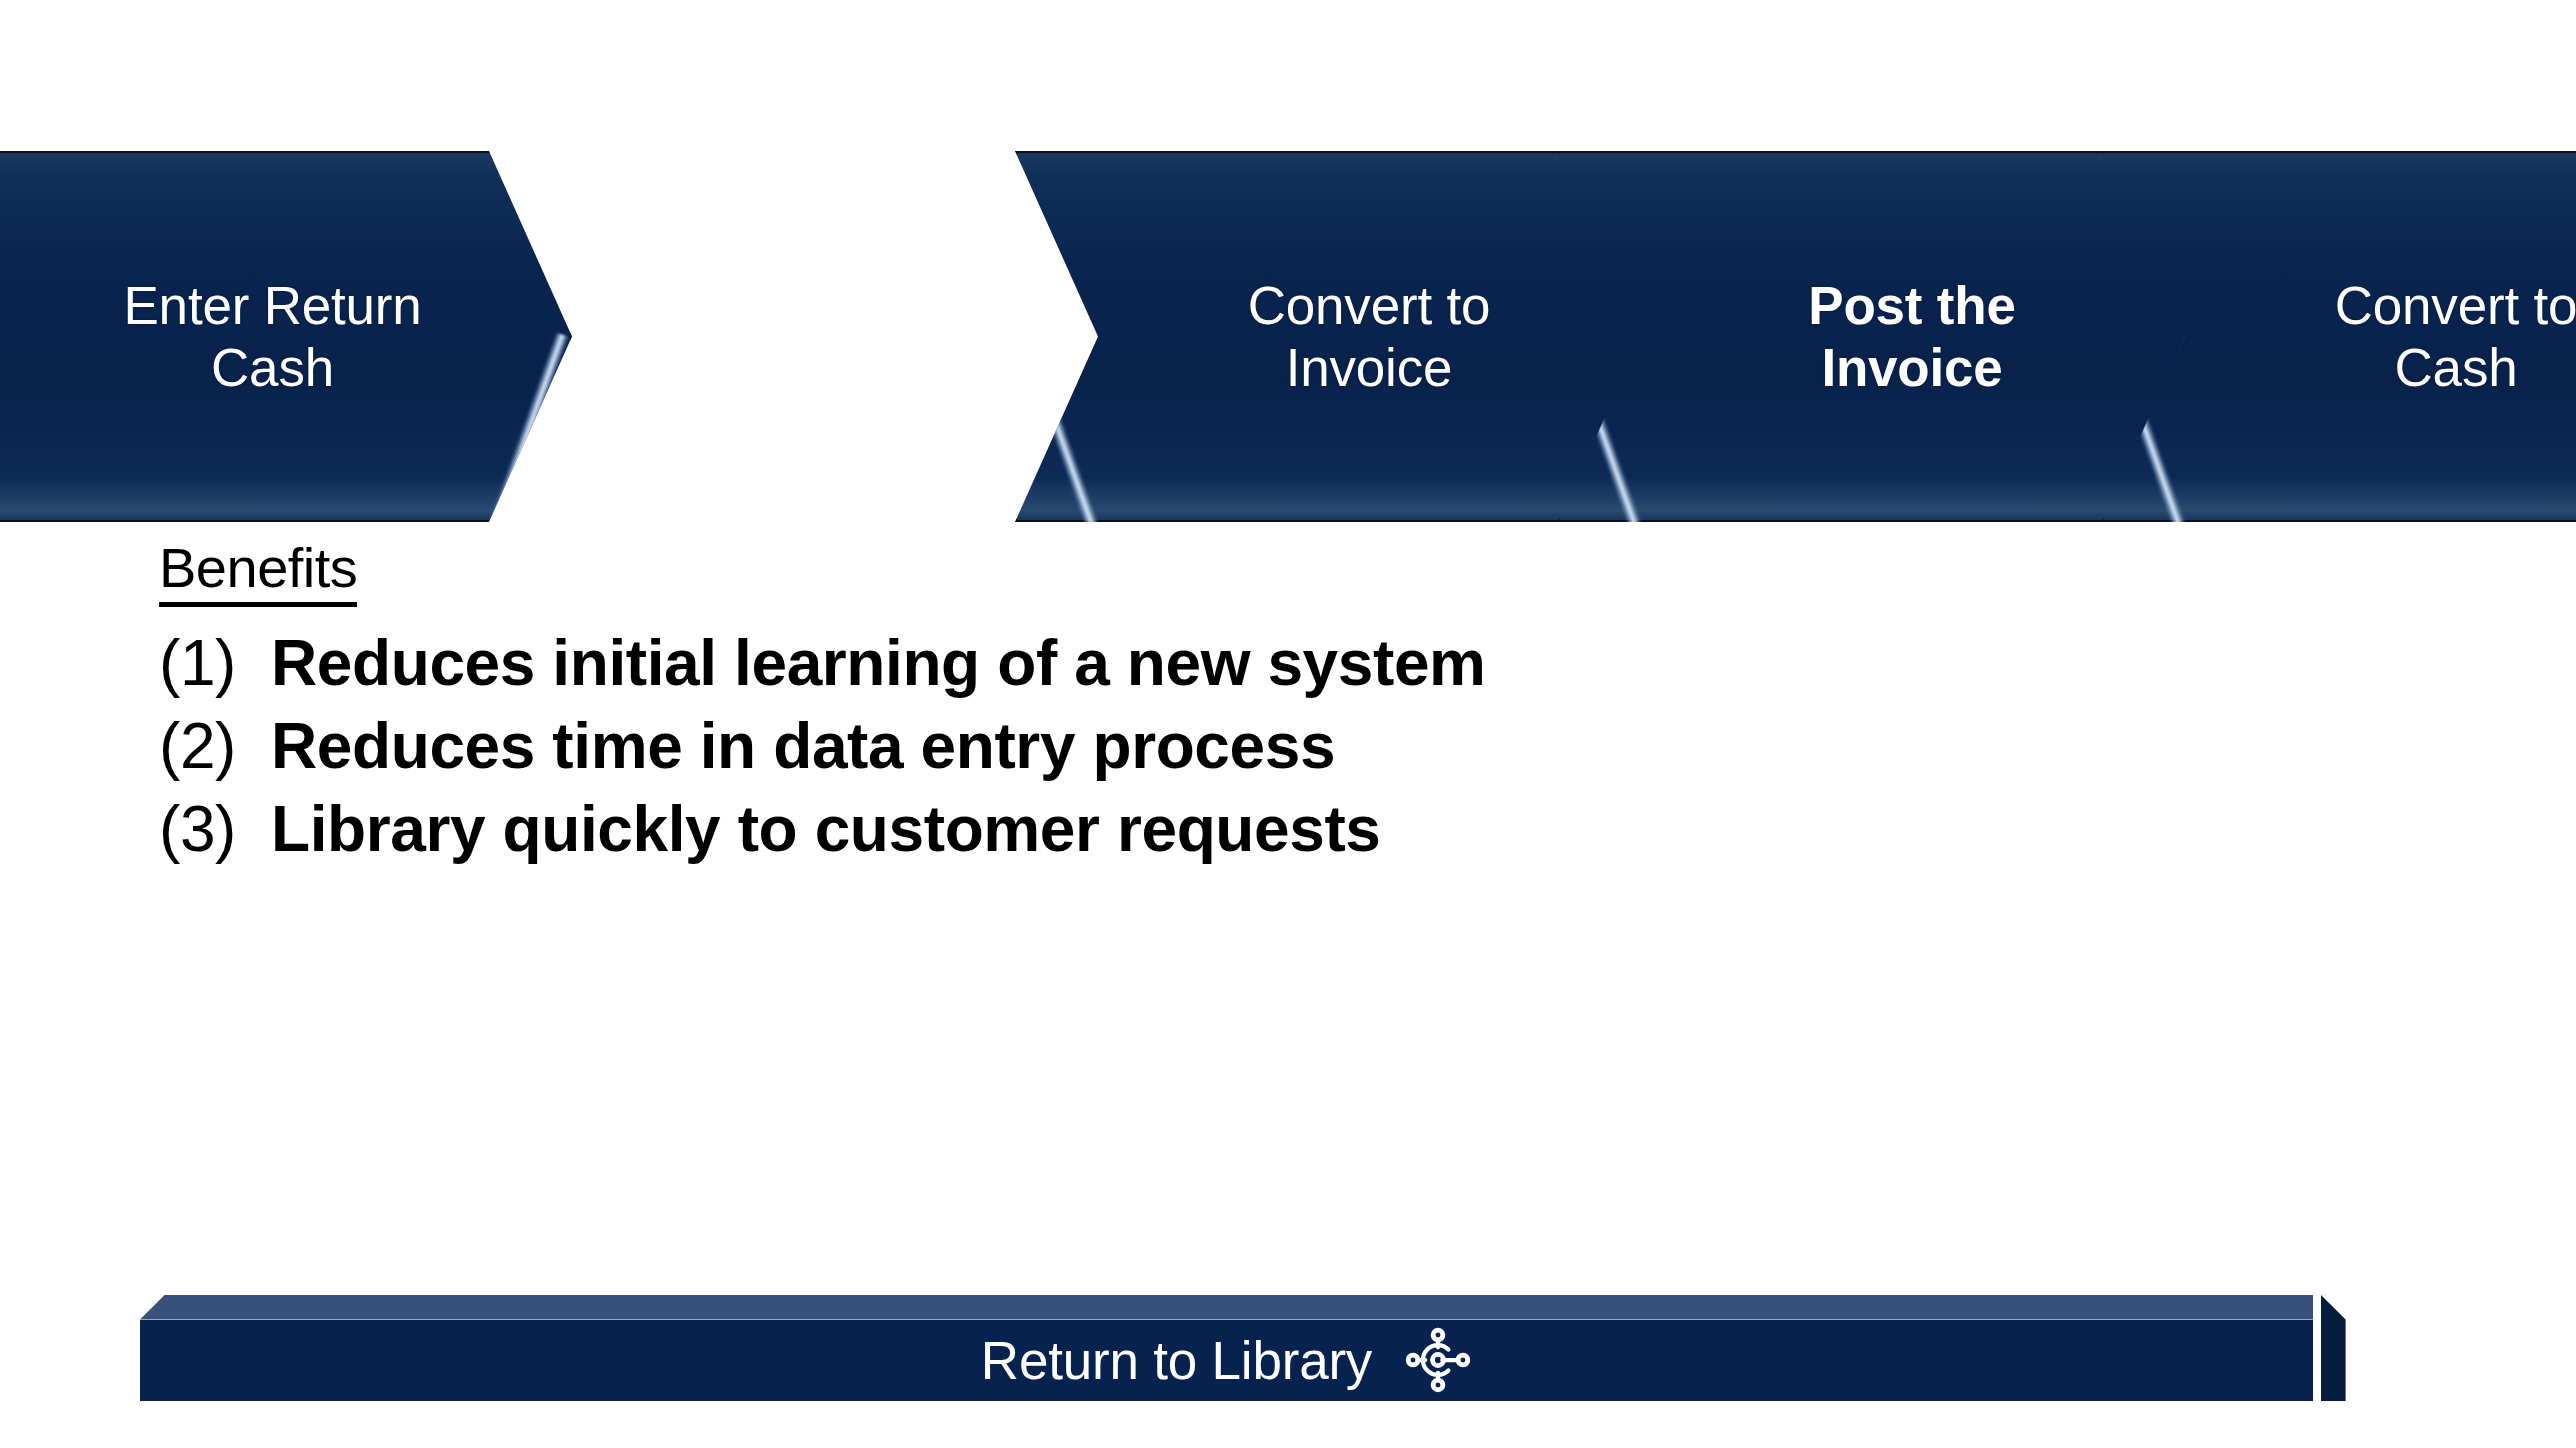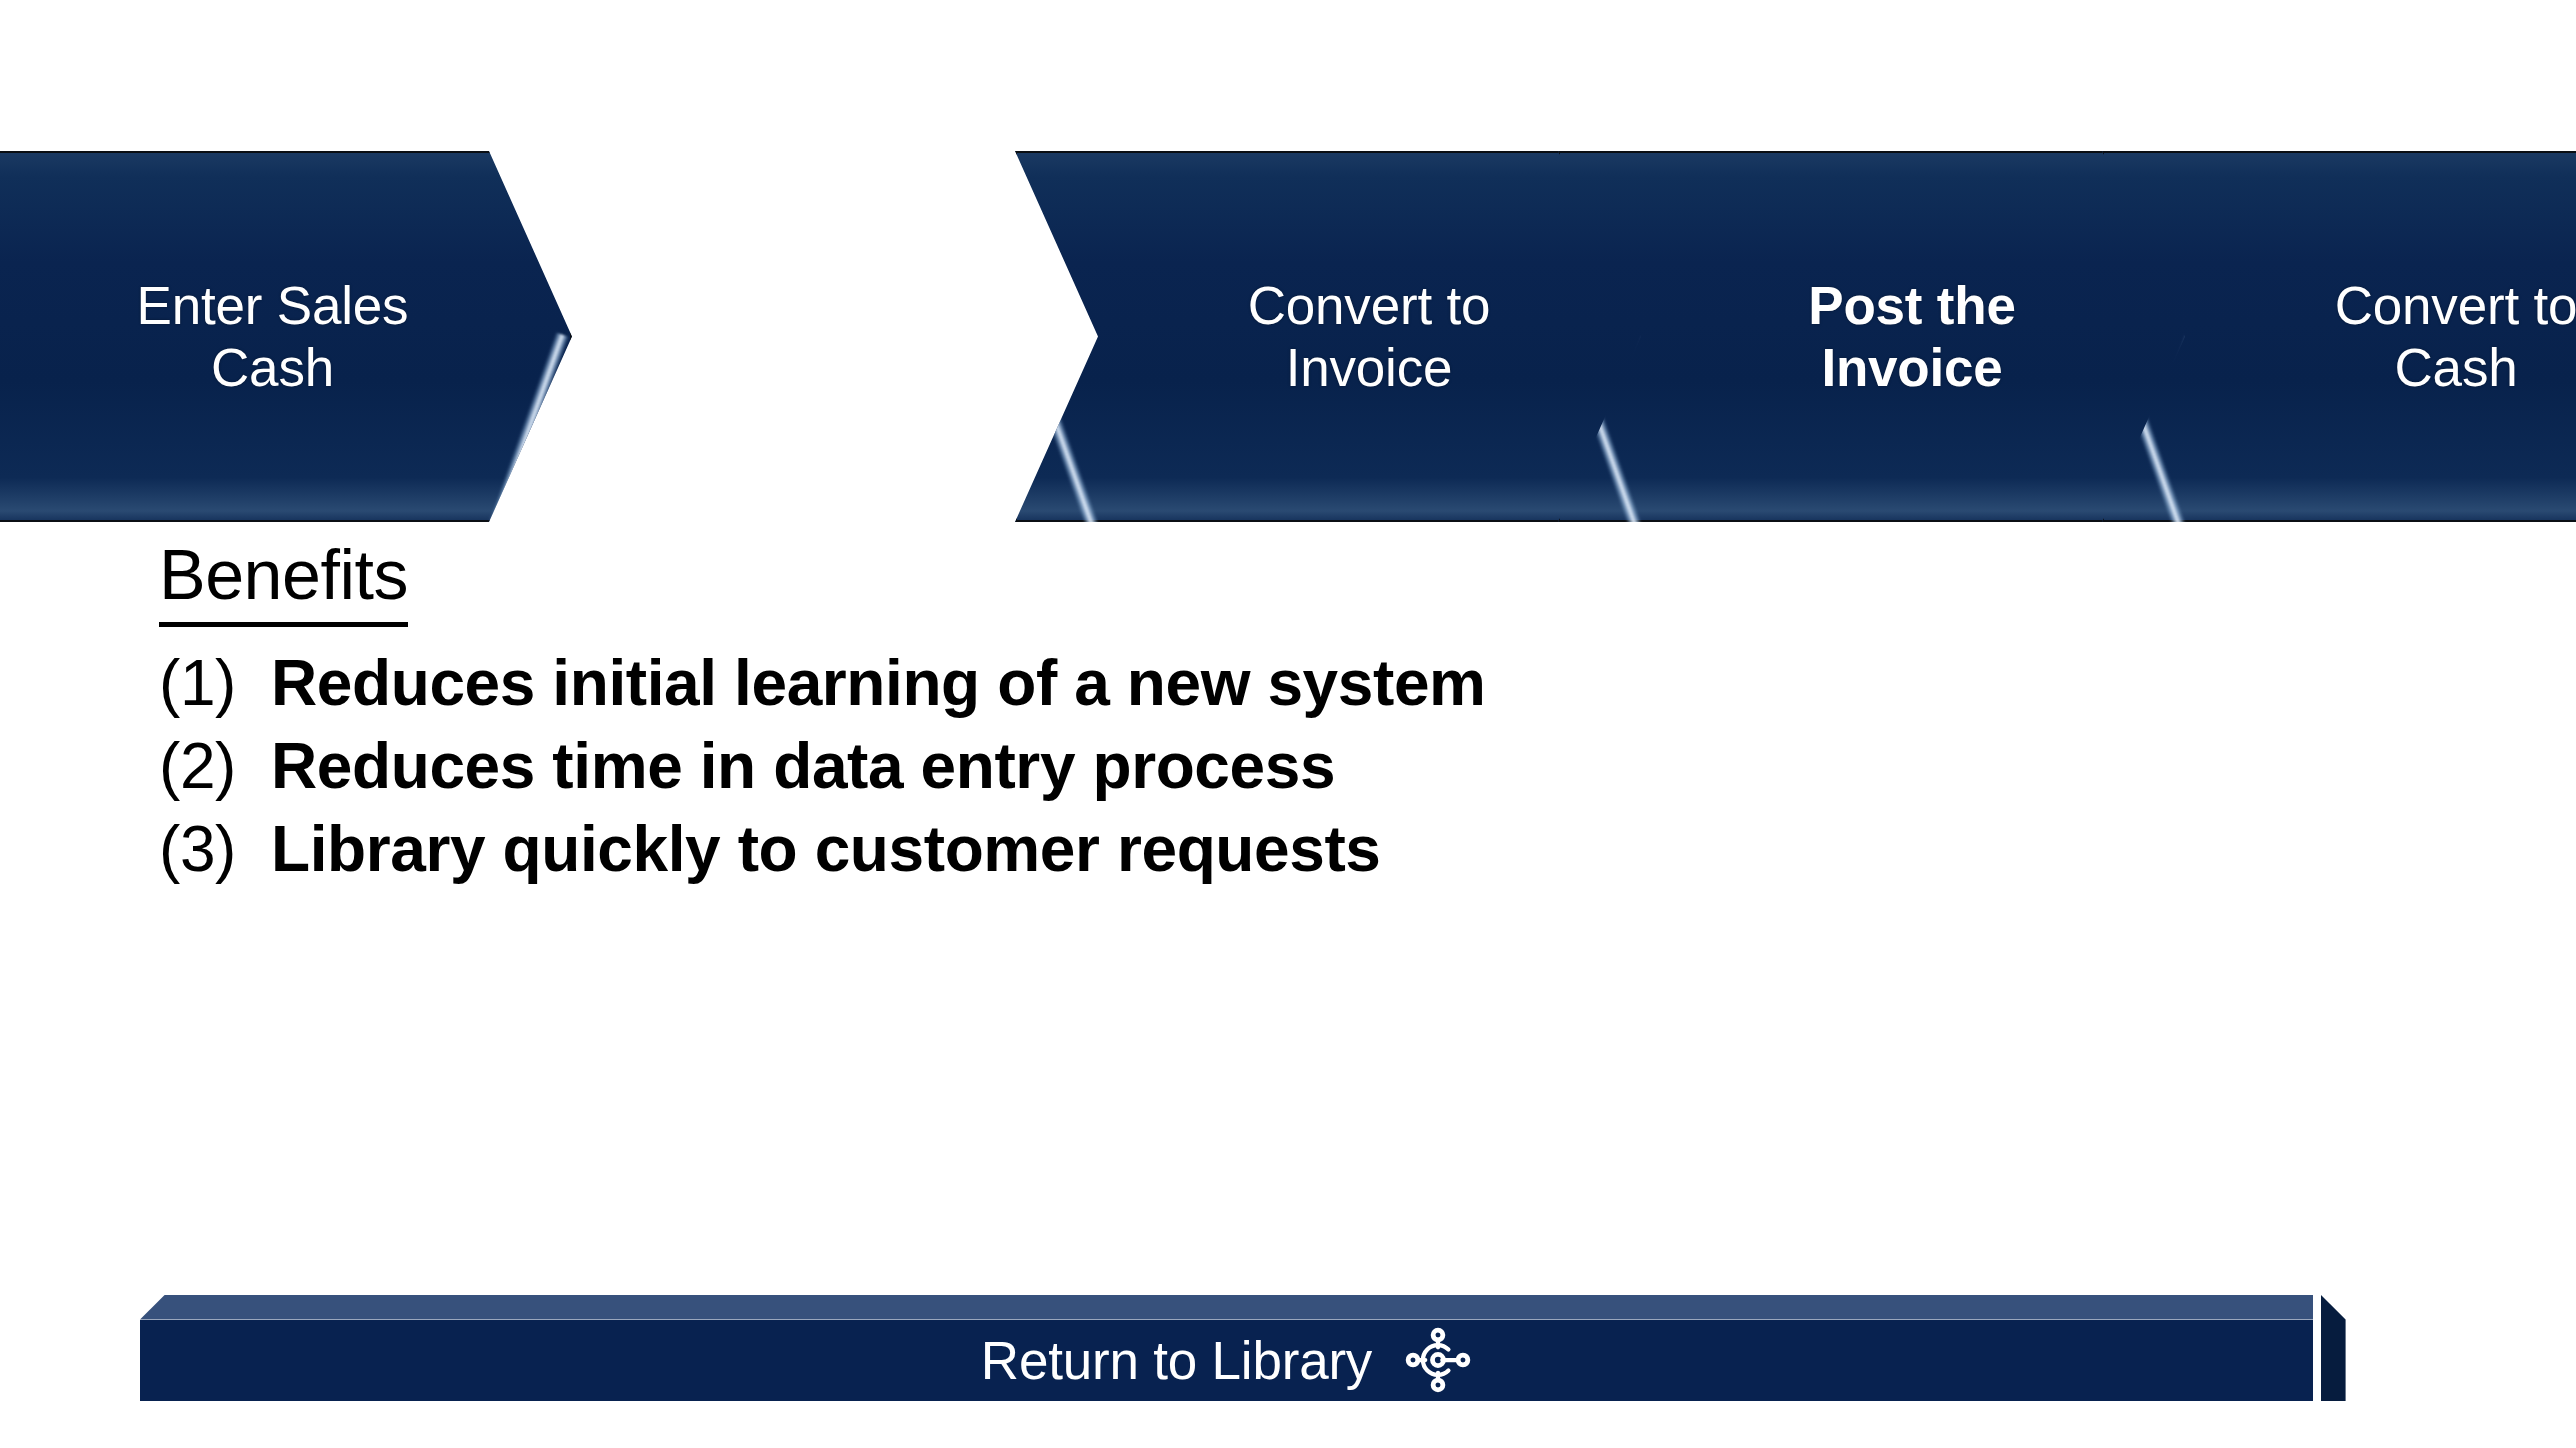--- a/index.html
+++ b/index.html
@@ -115,27 +115,27 @@
 
   
   #benefits {
     position: absolute;
     left: 159px;
     top: 540px;
     width: 1893px;
     color: #000000;
   }
   #benefits-heading {
-    font-size: 70px;
+    font-size: 56px;
     line-height: 1.0;
     letter-spacing: -0.5px;
     margin: 0 0 7.6px 0;
     display: inline-block;
     border-bottom: 5.7px solid #000000;
-    padding-bottom: 12px;
+    padding-bottom: 6px;
   }
   #benefits-list {
     margin: 13.3px 0 0 0;
     padding: 0;
     list-style: none;
   }
   .benefit-row {
     display: flex;
     align-items: baseline;
     font-size: 64px;
@@ -211,21 +211,21 @@
 <div id="chevron-band">
 
   <div class="chevron" id="chev-0" style="left:-91px; width:663px;">
     <div class="chev-shape"></div>
     <div class="chev-outline"></div>
     <div class="chev-bevel">
       <div class="bev-line bev-left"></div>
       <div class="bev-line bev-right"></div>
     </div>
     <div class="chev-label">
-      <span>Enter Sales</span>
+      <span>Enter Return</span>
       <span>Cash</span>
     </div>
   </div>
 
 
   <div class="chevron" id="chev-2" style="left:1015px; width:644px;">
     <div class="chev-shape"></div>
     <div class="chev-outline"></div>
     <div class="chev-bevel">
       <div class="bev-line bev-left"></div>

